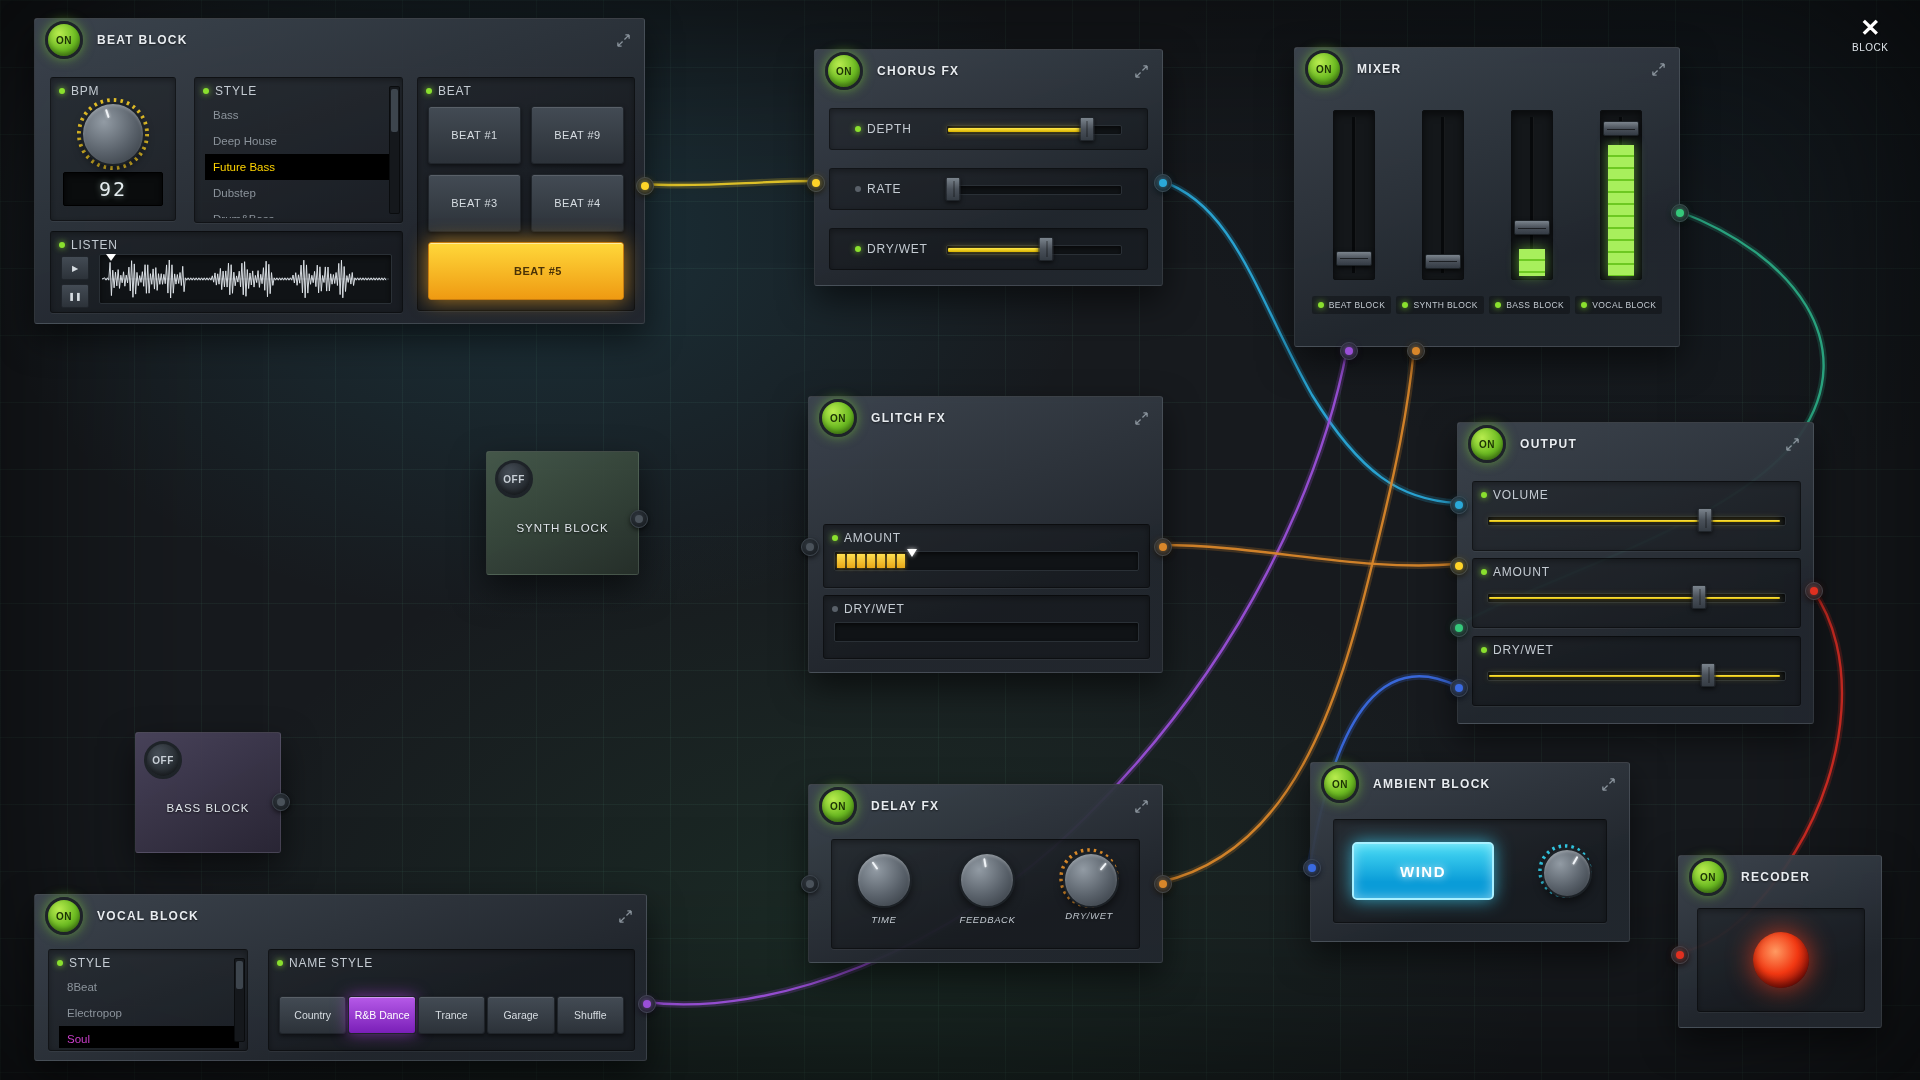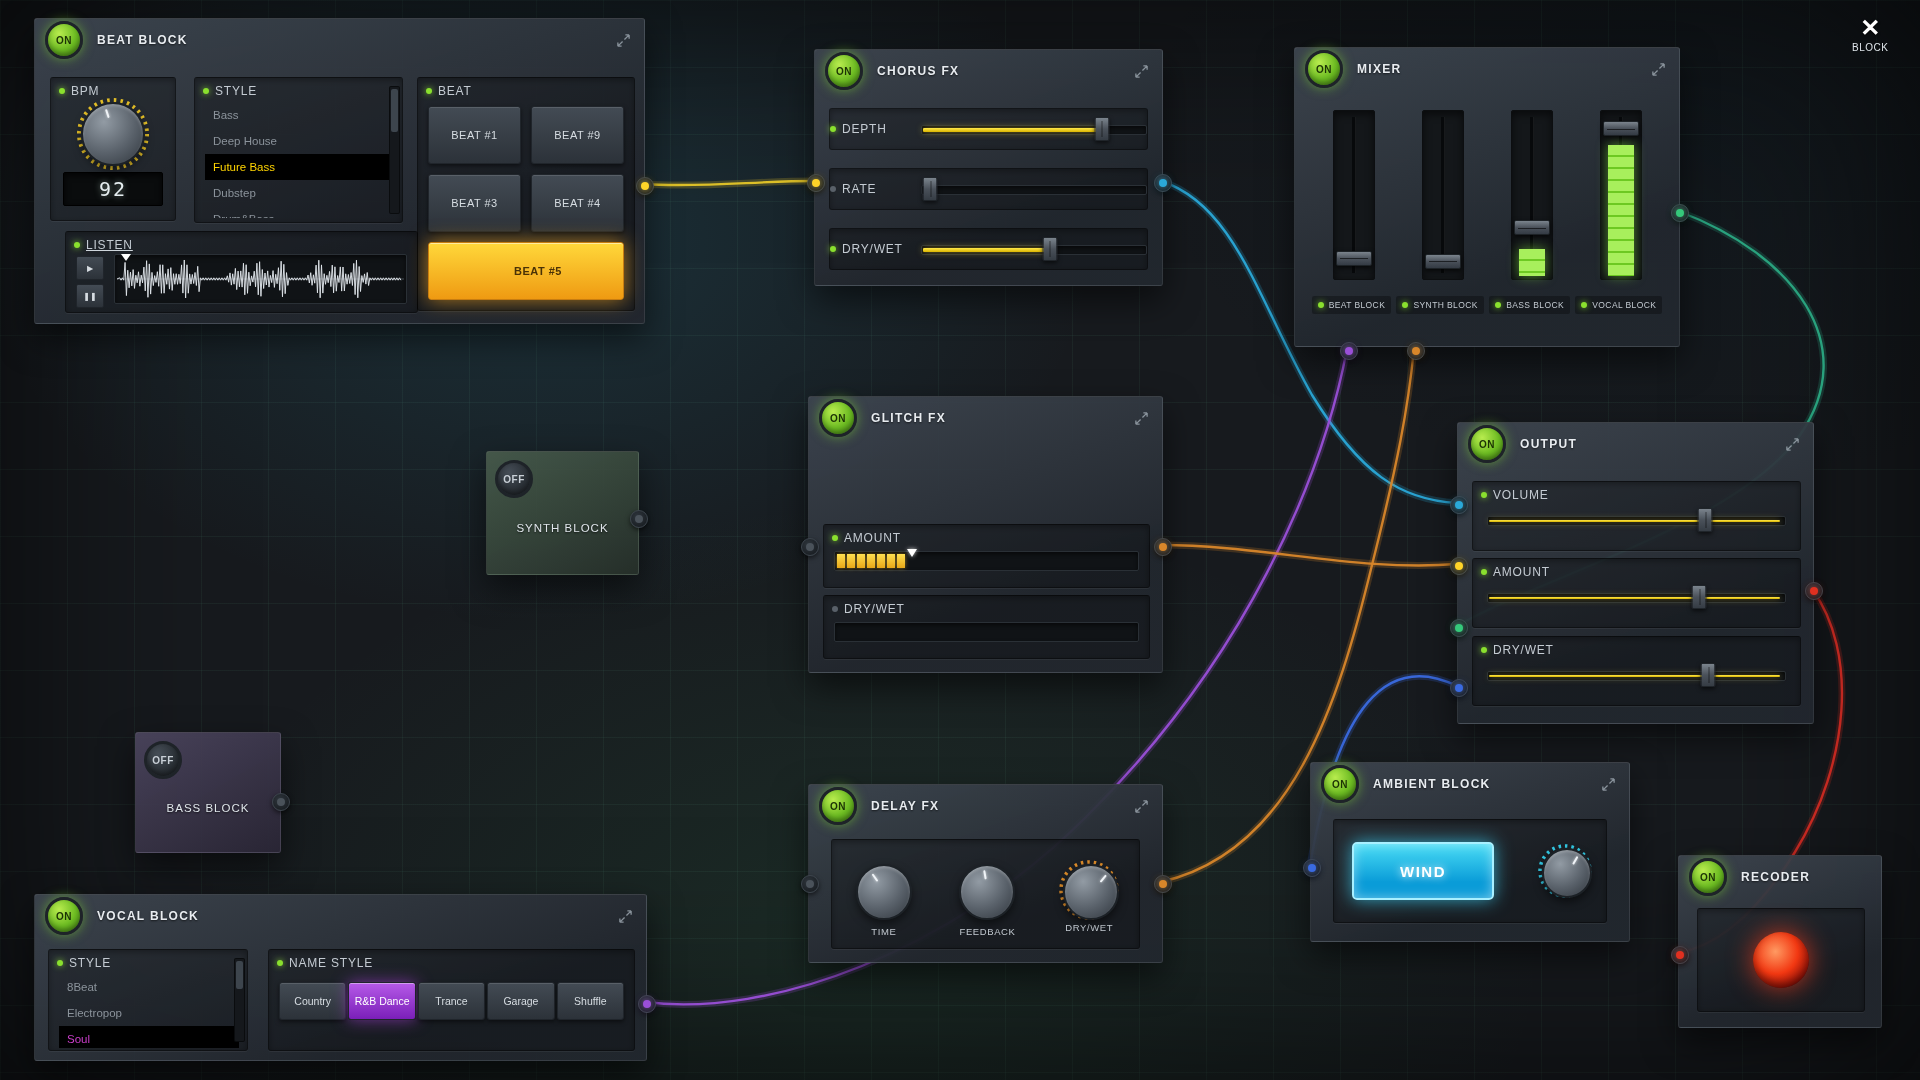--- a/index.html
+++ b/index.html
@@ -74,21 +74,21 @@
     box-shadow:0 0 7px rgba(255,220,60,.55);border-radius:1px;}
   .sfill.line{top:3px;bottom:3px;width:98%;}
   .shandle{position:absolute;top:-2px;width:13px;height:22px;transform:translateX(-50%);
     background:linear-gradient(180deg,#7b848d,#4a515a 50%,#353c44);
     border:1px solid #20252a;border-radius:2px;box-shadow:0 2px 4px rgba(0,0,0,.6);}
   .shandle::after{content:'';position:absolute;left:50%;top:3px;bottom:3px;width:1px;background:rgba(0,0,0,.5);}
 
   
   .fxrow{position:absolute;left:14px;width:319px;height:42px;display:flex;align-items:center;gap:5px;
     background:rgba(0,0,0,.26);border:1px solid rgba(0,0,0,.45);border-radius:3px;
-    box-shadow:inset 0 2px 6px rgba(0,0,0,.35);padding:0 0;box-sizing:border-box;}
+    box-shadow:inset 0 2px 6px rgba(0,0,0,.35);padding:0 25px;box-sizing:border-box;}
   .fxrow .glabel{padding:0;width:86px;flex:0 0 86px;}
 
   
   .segtrack{position:relative;margin:4px 10px 8px 10px;height:18px;background:#101316;
     border:1px solid #2a3036;border-radius:2px;box-shadow:inset 0 2px 4px rgba(0,0,0,.6);}
   .segs{position:absolute;left:2px;top:2px;bottom:2px;display:flex;gap:2px;}
   .segs .seg{width:8px;height:100%;background:linear-gradient(180deg,#ffe050,#e8a818);
     box-shadow:0 0 4px rgba(255,200,40,.5);}
   .segmarker{position:absolute;top:-3px;width:0;height:0;display:none;
     border-left:5px solid transparent;border-right:5px solid transparent;border-top:8px solid #fff;
@@ -113,21 +113,21 @@
     padding:4px 6px;font-size:8.5px;letter-spacing:.4px;color:#c4cbd2;white-space:nowrap;}
 
   
   .beatgrid{display:grid;grid-template-columns:1fr 1fr;gap:10px;margin:6px 10px 10px 10px;}
   .bbtn{height:56px;display:flex;align-items:center;justify-content:center;font-size:11px;color:#d7dde2;
     letter-spacing:.5px;background:linear-gradient(180deg,#434b54,#2c3239);border:1px solid #20252b;
     border-radius:3px;box-shadow:0 2px 4px rgba(0,0,0,.5), inset 0 1px 0 rgba(255,255,255,.12);}
   .bbtn.wide{grid-column:1 / span 2;padding-left:24px;}
   .beatgrid .bbtn.sel{background:linear-gradient(180deg,#ffd83a,#ef9a12);color:#4a3206;font-weight:bold;
     border-color:#c87d10;box-shadow:0 0 20px rgba(255,170,25,.65), inset 0 1px 0 rgba(255,255,255,.5);}
-  .nsrow{display:flex;gap:2px;margin:10px 10px;}
+  .nsrow{display:flex;gap:2px;margin:24px 10px;}
   .nsbtn{flex:1;height:36px;display:flex;align-items:center;justify-content:center;font-size:10.5px;
     color:#d7dde2;background:linear-gradient(180deg,#434b54,#2c3239);border:1px solid #20252b;
     border-radius:3px;box-shadow:0 2px 4px rgba(0,0,0,.5), inset 0 1px 0 rgba(255,255,255,.12);}
   .nsrow .nsbtn.sel{background:linear-gradient(180deg,#b65ae8,#7a1fb8);color:#fff;
     box-shadow:0 0 16px rgba(170,60,220,.6), inset 0 1px 0 rgba(255,255,255,.4);}
 
   
   .port{position:absolute;width:16px;height:16px;border-radius:50%;z-index:6;
     background:radial-gradient(circle at 40% 35%, #2e353c, #14181c);
     border:1px solid #3c444c;box-shadow:0 2px 5px rgba(0,0,0,.6);}
@@ -249,21 +249,21 @@
           <span>BEAT</span>
         </div>
       <div class="beatgrid">
         <div class="bbtn">BEAT #1</div>
         <div class="bbtn">BEAT #9</div>
         <div class="bbtn">BEAT #3</div>
         <div class="bbtn">BEAT #4</div>
         <div class="bbtn wide sel">BEAT #5</div>
       </div>
     </div>
-    <div class="grp" style="left:30px;top:212px;width:351px;height:80px;text-decoration:underline;">
+    <div class="grp" style="left:15px;top:212px;width:351px;height:80px;">
       <div class="glabel">
           <span class="dot on"></span>
           <span>LISTEN</span>
         </div>
       <div style="position:absolute;left:10px;top:24px;display:flex;flex-direction:column;gap:4px;">
         <div class="tbtn">▶</div>
         <div class="tbtn">❚❚</div>
       </div>
       <div class="wfbox">
         <svg class="wf" viewBox="0 0 320 44" preserveAspectRatio="none">
@@ -533,21 +533,21 @@
   <div class="panel" id="delay-fx" style="left:808px;top:784px;width:353px;height:177px;">
     <div class="phead">
       <div class="pwr on">ON</div>
       <div class="ptitle">DELAY FX</div>
       <div class="rsz">
         <svg viewBox="0 0 16 16">
             <path d="M2 14 L7 9 M2 14 L6 14 M2 14 L2 10 M14 2 L9 7 M14 2 L10 2 M14 2 L14 6" stroke="#9aa4ad" stroke-width="1.4" fill="none"></path>
           </svg>
       </div>
     </div>
-    <div class="grp" style="left:22px;top:54px;width:309px;height:110px;display:flex;justify-content:space-around;align-items:flex-start;padding-top:24px;box-sizing:border-box;">
+    <div class="grp" style="left:22px;top:54px;width:309px;height:110px;display:flex;justify-content:space-around;align-items:flex-start;padding-top:12px;box-sizing:border-box;font-style:italic;">
       <div style="display:flex;flex-direction:column;align-items:center;gap:6px;">
         <div class="knob" style="width:52px;height:52px;">
             <div class="ptr" style="transform:rotate(-35deg);"></div>
           </div>
         <div style="font-size:9.5px;letter-spacing:.6px;color:#c4cbd2;">TIME</div>
       </div>
       <div style="display:flex;flex-direction:column;align-items:center;gap:6px;">
         <div class="knob" style="width:52px;height:52px;">
             <div class="ptr" style="transform:rotate(-10deg);"></div>
           </div>

